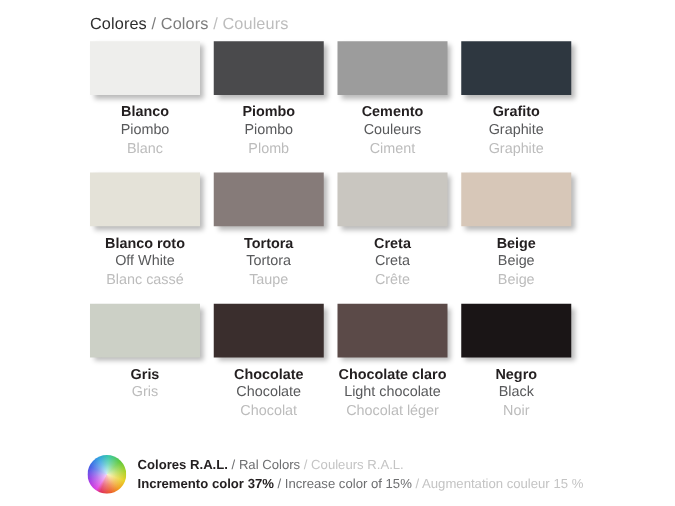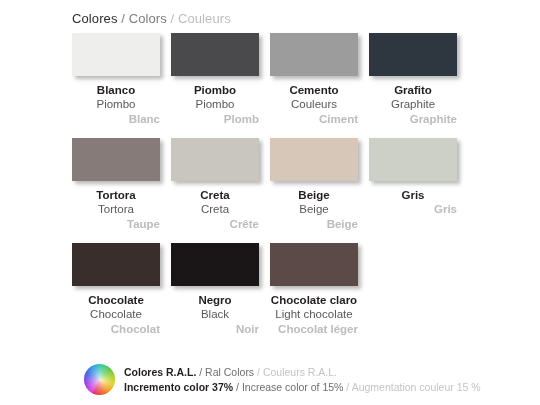--- a/index.html
+++ b/index.html
@@ -84,30 +84,29 @@
     white-space: nowrap;
   }
   .labels .l-en {
     font-size: 11.5px;
     font-weight: 400;
     color: #58595b;
     white-space: nowrap;
   }
   .labels .l-fr {
     font-size: 11.5px;
-    font-weight: 700;
+    font-weight: 400;
     color: #bcbcbc;
     white-space: nowrap;
-    text-align: right;
   }
 
   
   .footer {
     position: absolute;
-    left: 84px;
+    left: 70px;
     top: 364px;
     display: flex;
     align-items: center;
     gap: 9px;
   }
   .wheel {
     width: 31px;
     height: 31px;
     border-radius: 50%;
     flex: 0 0 auto;
@@ -196,20 +195,28 @@
 
     <div class="cell">
       <div class="swatch" style="background-color: rgb(46, 55, 64);"></div>
       <div class="labels">
         <div class="l-es">Grafito</div>
         <div class="l-en">Graphite</div>
         <div class="l-fr">Graphite</div>
       </div>
     </div>
 
+    <div class="cell">
+      <div class="swatch" style="background-color: rgb(228, 226, 216);"></div>
+      <div class="labels">
+        <div class="l-es">Blanco roto</div>
+        <div class="l-en">Off White</div>
+        <div class="l-fr">Blanc cassé</div>
+      </div>
+    </div>
 
     <div class="cell">
       <div class="swatch" style="background-color: rgb(134, 123, 121);"></div>
       <div class="labels">
         <div class="l-es">Tortora</div>
         <div class="l-en">Tortora</div>
         <div class="l-fr">Taupe</div>
       </div>
     </div>
 
@@ -242,34 +249,34 @@
     <div class="cell">
       <div class="swatch" style="background-color: rgb(58, 46, 45);"></div>
       <div class="labels">
         <div class="l-es">Chocolate</div>
         <div class="l-en">Chocolate</div>
         <div class="l-fr">Chocolat</div>
       </div>
     </div>
 
     <div class="cell">
+      <div class="swatch" style="background-color: rgb(91, 74, 72);"></div>
+      <div class="labels">
+        <div class="l-es">Chocolate claro</div>
+        <div class="l-en">Light chocolate</div>
+        <div class="l-fr">Chocolat léger</div>
+      </div>
+    </div>
+
+    <div class="cell">
       <div class="swatch" style="background-color: rgb(26, 21, 22);"></div>
       <div class="labels">
         <div class="l-es">Negro</div>
         <div class="l-en">Black</div>
         <div class="l-fr">Noir</div>
-      </div>
-    </div>
-
-    <div class="cell">
-      <div class="swatch" style="background-color: rgb(91, 74, 72);"></div>
-      <div class="labels">
-        <div class="l-es">Chocolate claro</div>
-        <div class="l-en">Light chocolate</div>
-        <div class="l-fr">Chocolat léger</div>
       </div>
     </div>
 
   </div>
 
   <div class="footer">
     <div class="wheel"></div>
     <div class="footer-text">
       <div><span class="f-es">Colores R.A.L.</span><span class="f-sep1"> / </span><span class="f-en">Ral Colors</span><span class="f-sep2"> / </span><span class="f-fr">Couleurs R.A.L.</span></div>
       <div><span class="f-es">Incremento color 37%</span><span class="f-sep1"> / </span><span class="f-en">Increase color of 15%</span><span class="f-sep2"> / </span><span class="f-fr">Augmentation couleur 15 %</span></div>

